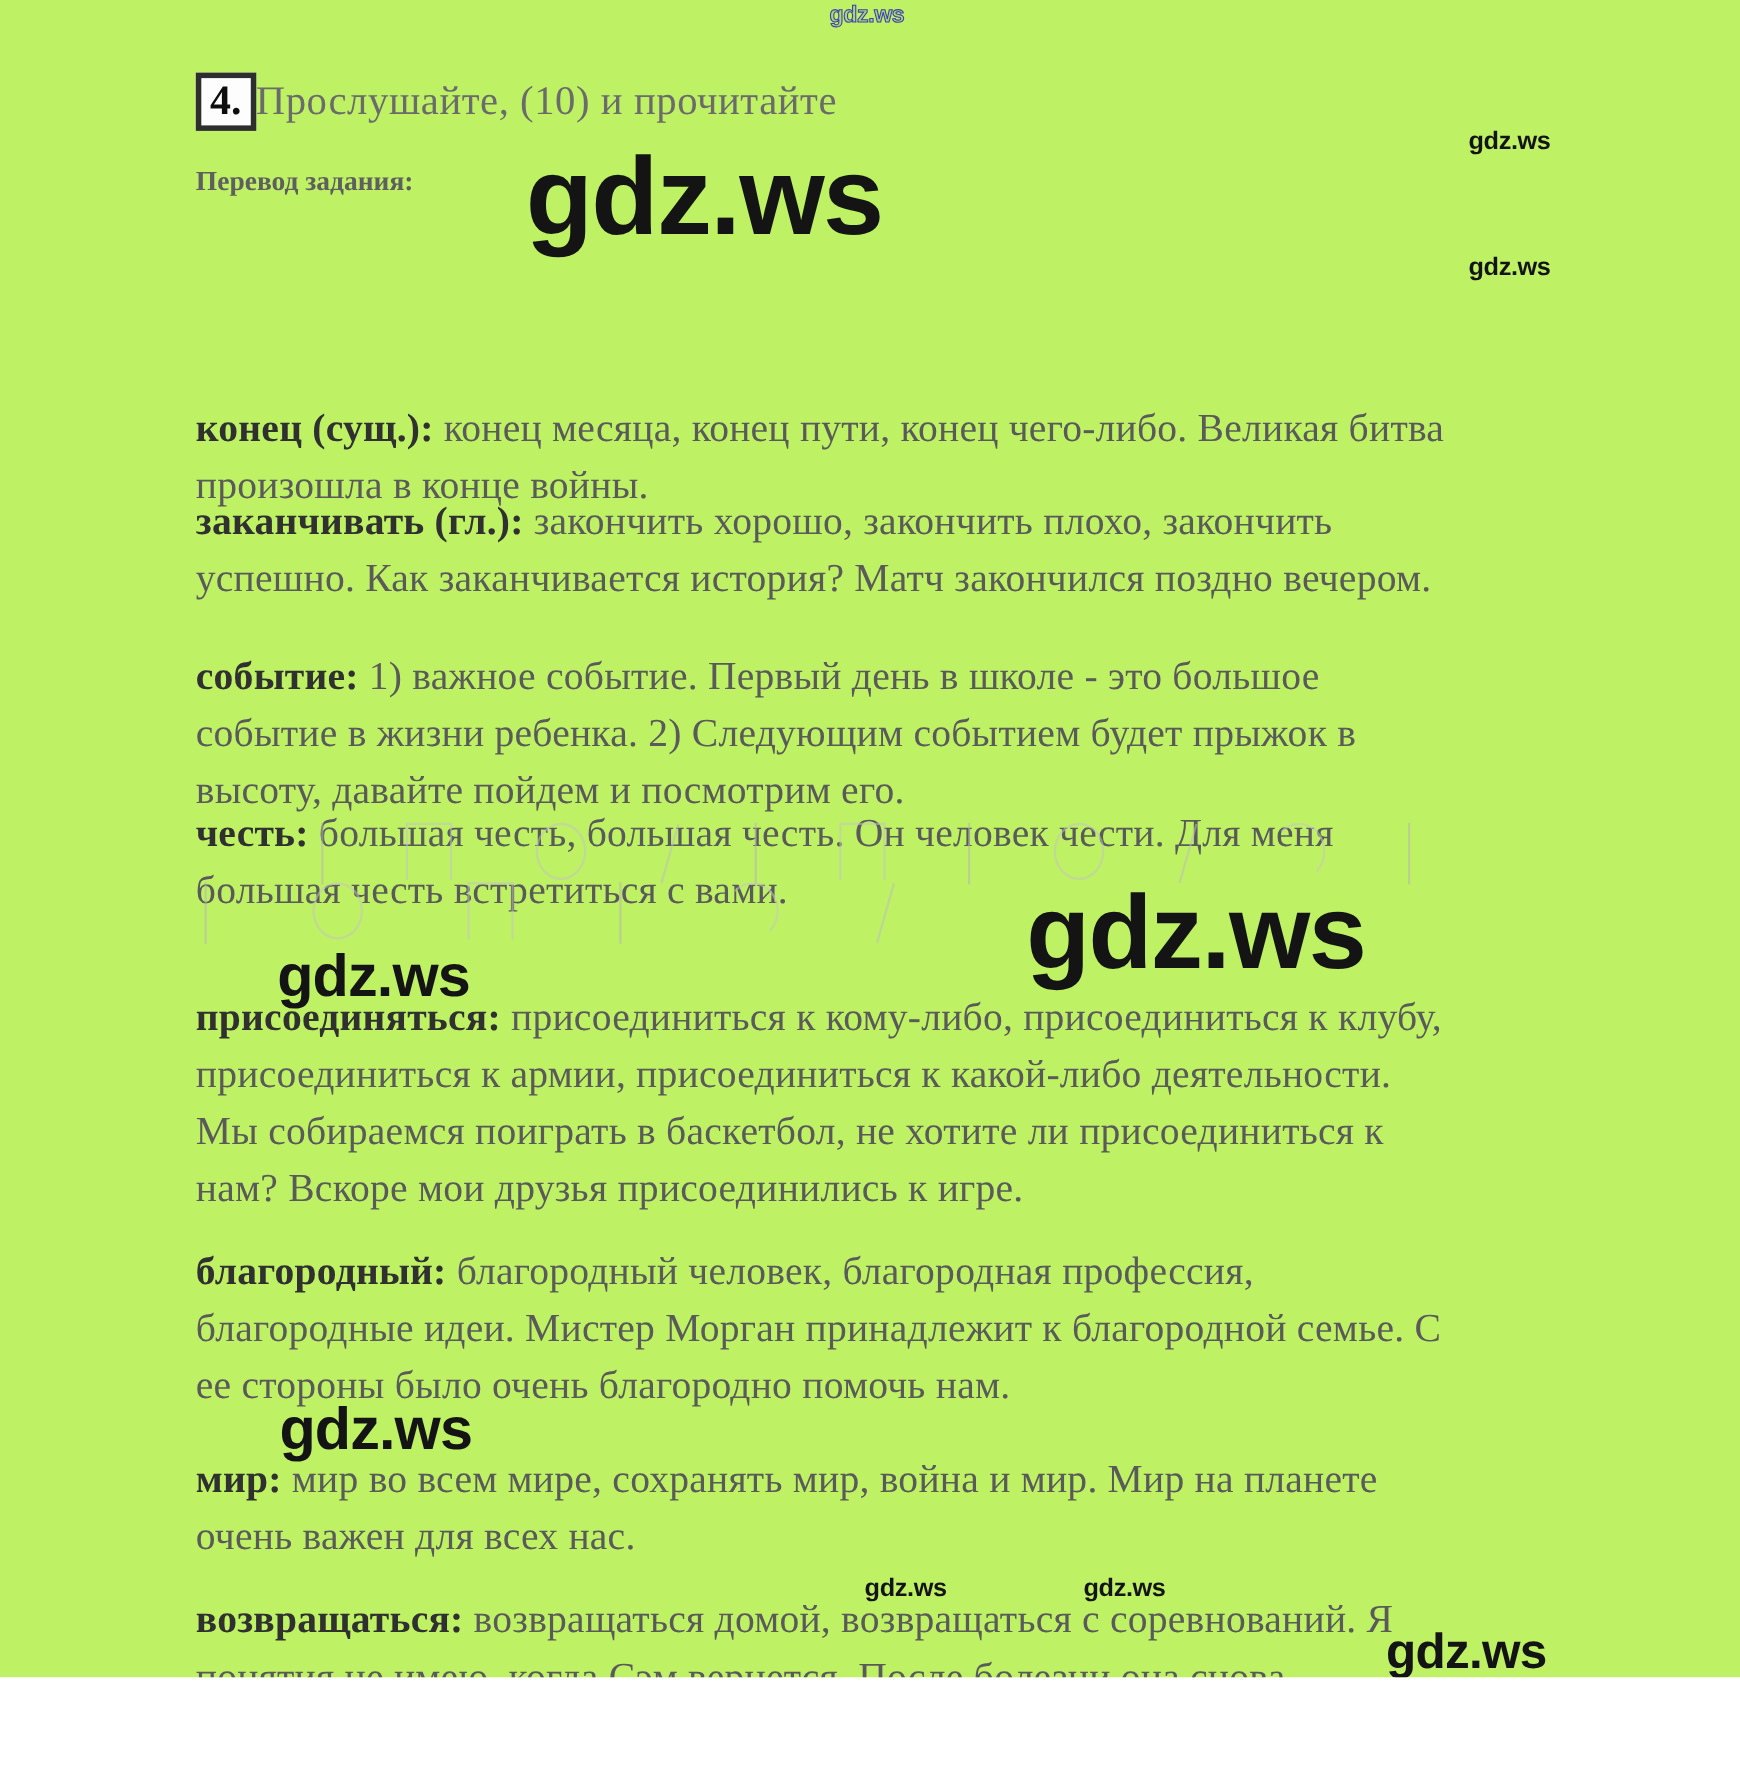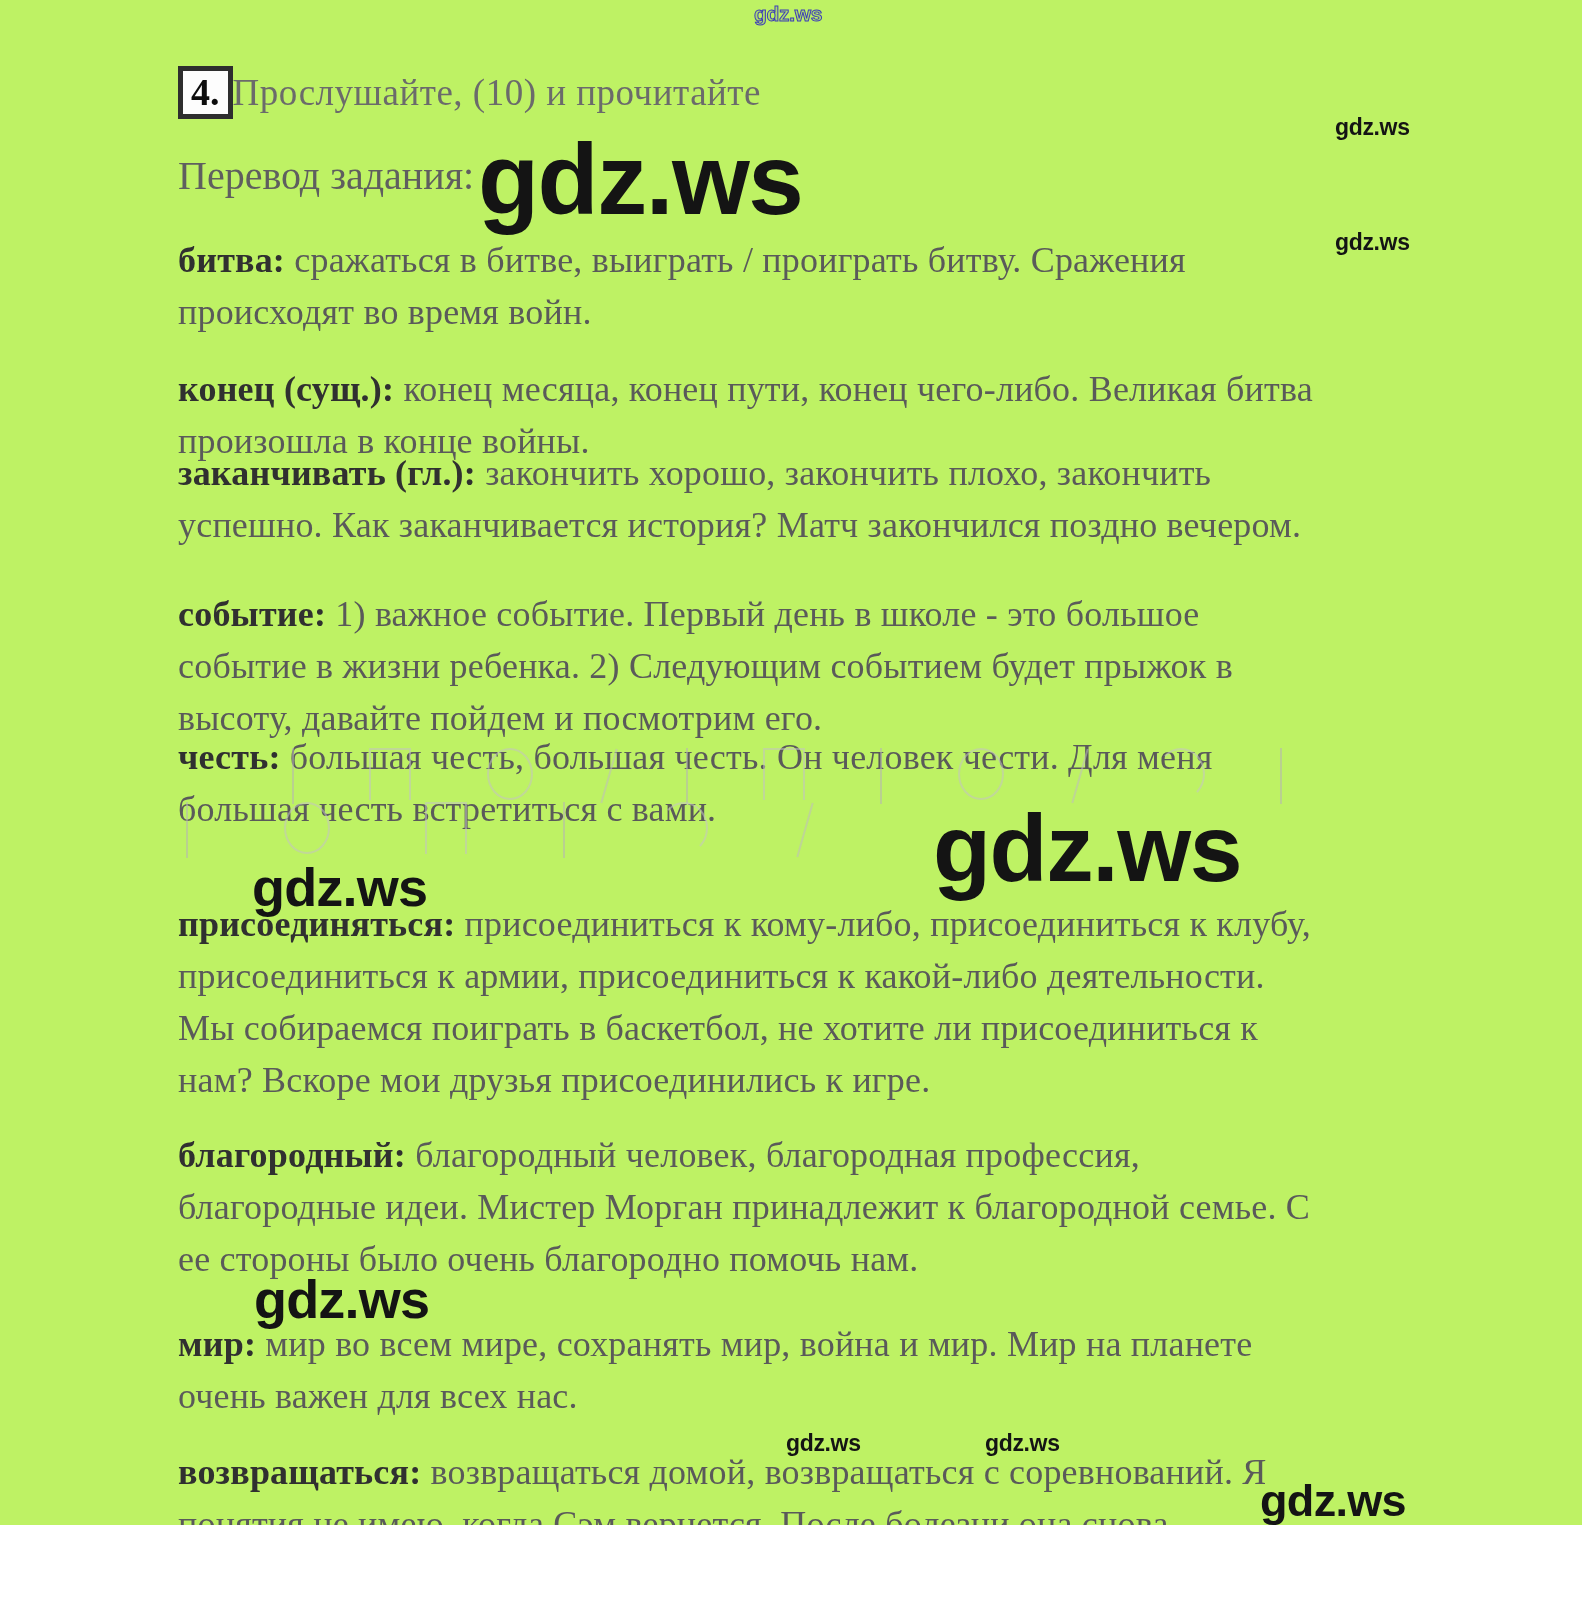--- a/index.html
+++ b/index.html
@@ -31,22 +31,22 @@
   .task-instruction {
     color: #6b6b6b;
     font-size: 37px;
     letter-spacing: 0.5px;
   }
 
   .translation-label {
     position: absolute;
     left: 178px; top: 152px;
     color: #5f5f5f;
-    font-weight: normal;
-    font-size: 40px;
+    font-weight: bold;
+    font-size: 25px;
   }
 
   
   .entry {
     position: absolute;
     left: 178px;
     width: 1350px;
     font-size: 36px;
     line-height: 52px;
     color: #5a5a5a;
@@ -125,22 +125,20 @@
   <span class="wm wm-small-2">gdz.ws</span>
   <span class="wm wm-bottom-right">gdz.ws</span>
 
   <div class="task-header">
     <span class="task-number-box"><span>4.</span></span>
     <span class="task-instruction">Прослушайте, (10) и прочитайте</span>
   </div>
 
   <div class="translation-label">Перевод задания:</div>
 
-  <div class="entry e-bitva"><span class="term">битва:</span> <span class="def">сражаться в битве, выиграть / проиграть битву. Сражения
-происходят во время войн.</span></div>
   <div class="entry e-konets"><span class="term">конец (сущ.):</span> <span class="def">конец месяца, конец пути, конец чего-либо. Великая битва
 произошла в конце войны.</span></div>
   <div class="entry e-zakanchivat"><span class="term">заканчивать (гл.):</span> <span class="def">закончить хорошо, закончить плохо, закончить
 успешно. Как заканчивается история? Матч закончился поздно вечером.</span></div>
   <div class="entry e-sobytie"><span class="term">событие:</span> <span class="def">1) важное событие. Первый день в школе - это большое
 событие в жизни ребенка. 2) Следующим событием будет прыжок в
 высоту, давайте пойдем и посмотрим его.</span></div>
   <div class="entry e-chest"><span class="term">честь:</span> <span class="def">большая честь, большая честь. Он человек чести. Для меня
 большая честь встретиться с вами.</span></div>
   <div class="entry e-prisoedinyatsya"><span class="term">присоединяться:</span> <span class="def">присоединиться к кому-либо, присоединиться к клубу,

